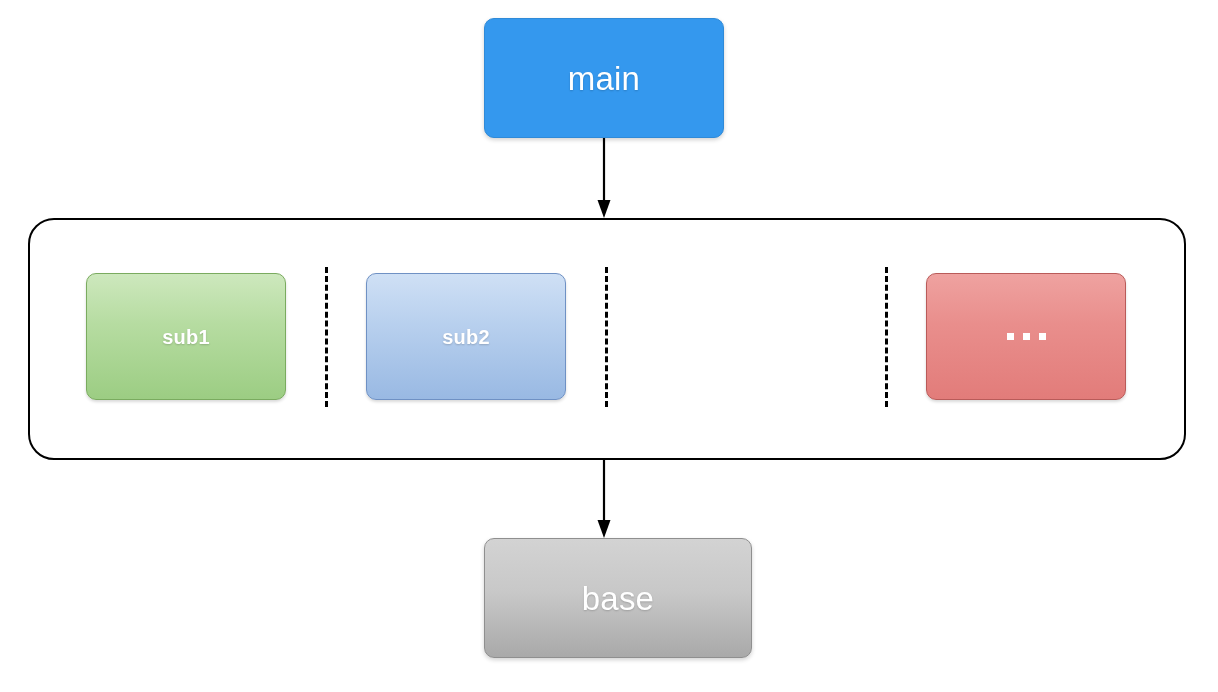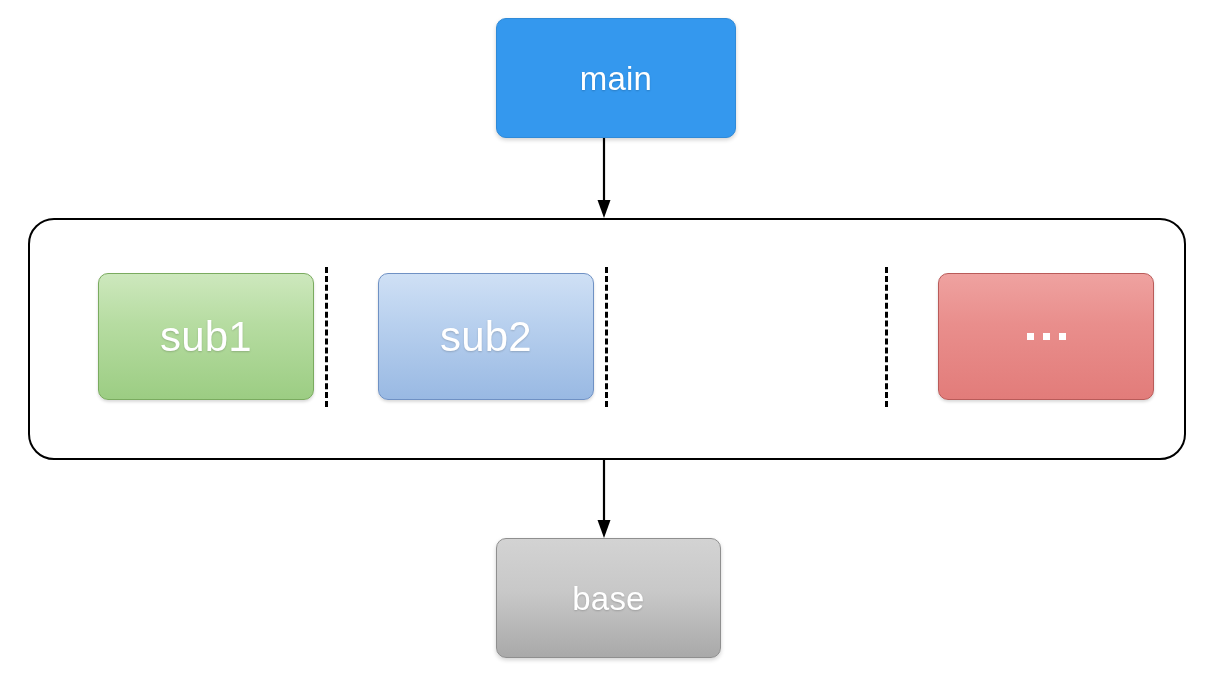--- a/index.html
+++ b/index.html
@@ -25,52 +25,52 @@
     align-items: center;
     justify-content: center;
     box-sizing: border-box;
     border-radius: 10px;
     color: #ffffff;
     font-size: 33px;
     line-height: 1;
     letter-spacing: 0.2px;
     text-shadow: 0 1px 2px rgba(0,0,0,0.18);
     user-select: none;
-    margin-left: 12px;
   }
 
   
   #node-main {
     left: 484px;
     top: 18px;
     width: 240px;
     height: 120px;
     background: #3498ee;
     border: 1px solid #2f8ad8;
     box-shadow: 0 2px 4px rgba(0,0,0,0.18);
   }
 
   
   #node-base {
     left: 484px;
     top: 538px;
-    width: 225px;
+    width: 268px;
     height: 120px;
     background: linear-gradient(to bottom, #d3d3d3 0%, #c8c8c8 45%, #a9a9a9 100%);
     border: 1px solid #8f8f8f;
     box-shadow: 0 2px 4px rgba(0,0,0,0.18);
   }
 
   
   .sub {
     top: 273px;
-    width: 216px;
+    width: 200px;
     height: 127px;
-    font-size: 42px;
+    font-size: 20px;
     box-shadow: 0 2px 3px rgba(0,0,0,0.15);
+    font-weight: bold;
   }
   #node-sub1 {
     left: 86px;
     background: linear-gradient(to bottom, #cde8bd 0%, #b6dca1 40%, #9ccd83 100%);
     border: 1px solid #7aab5f;
   }
   #node-sub2 {
     left: 366px;
     background: linear-gradient(to bottom, #cfe0f5 0%, #b8d0ee 40%, #99b9e3 100%);
     border: 1px solid #6f91c4;

